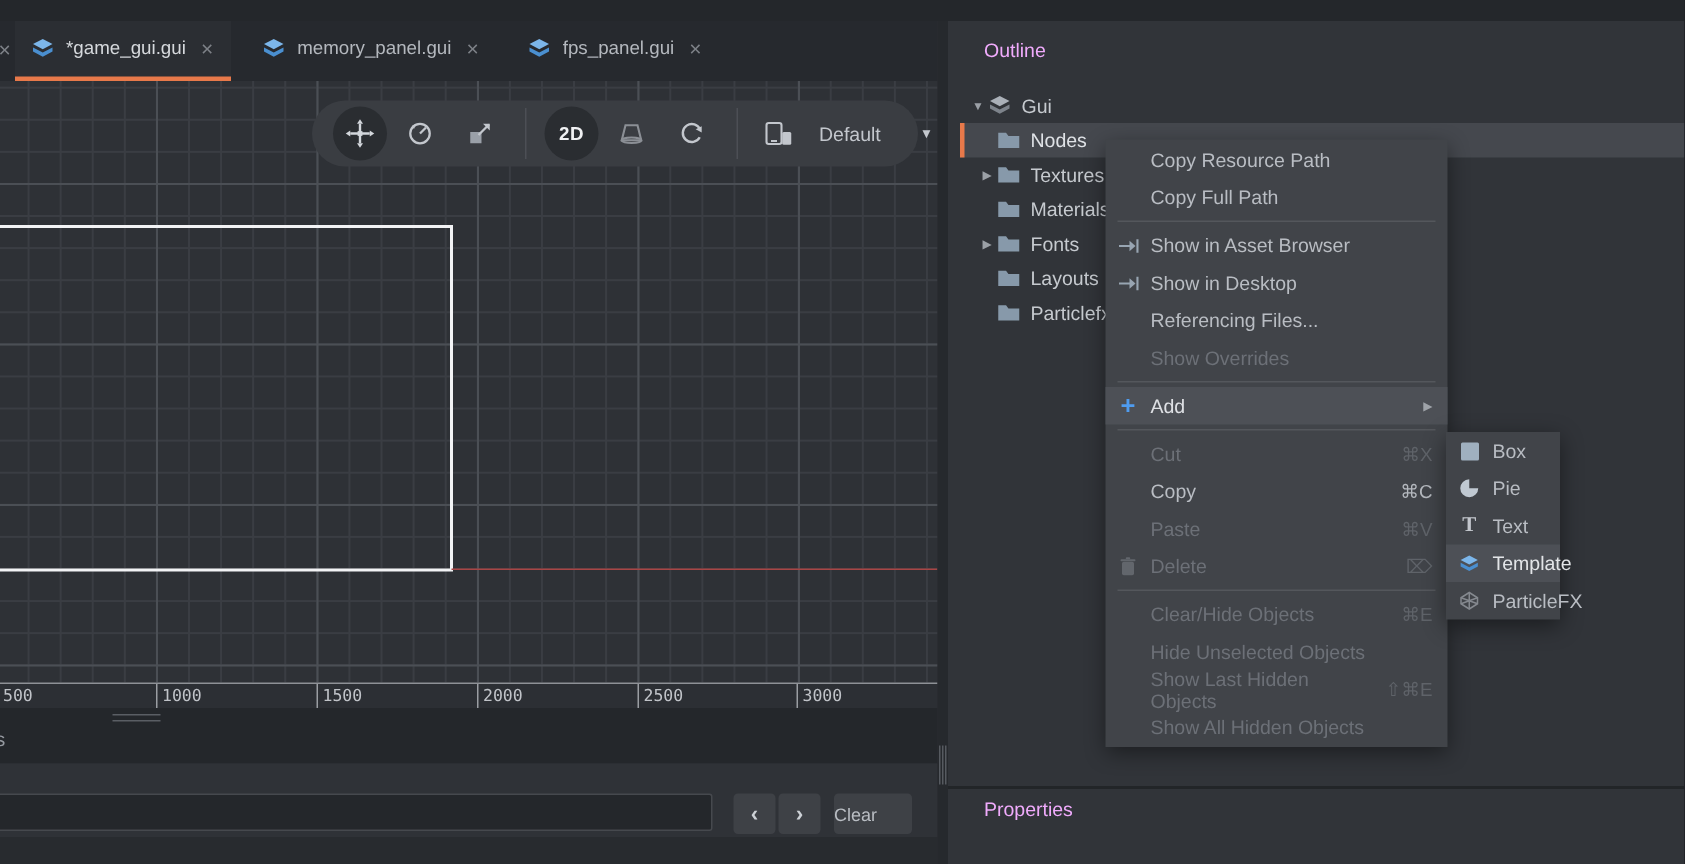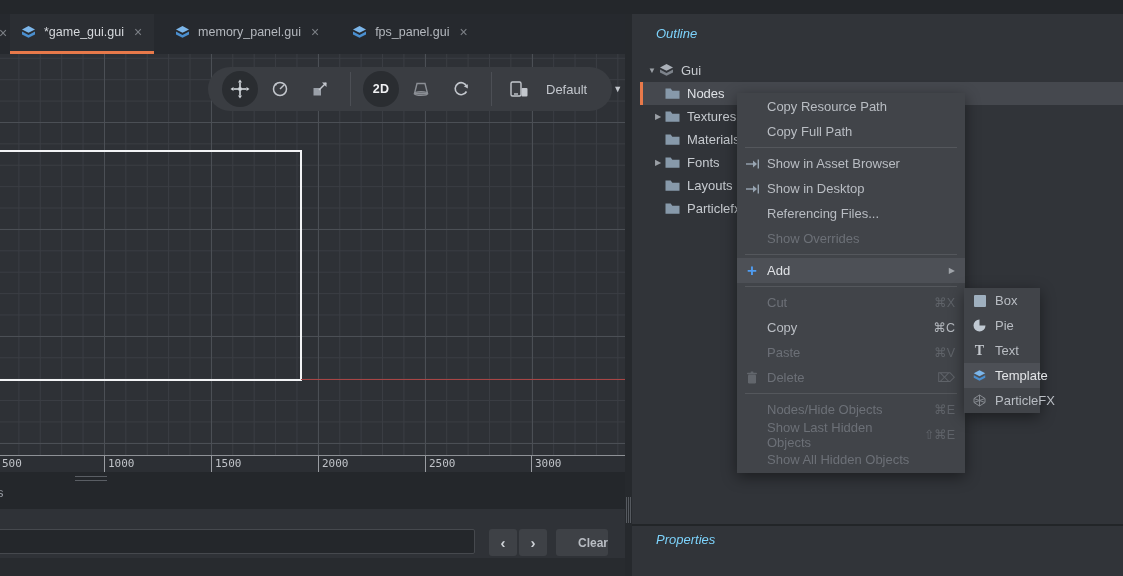--- a/index.html
+++ b/index.html
@@ -61,31 +61,31 @@
 
   .footer { position:absolute; left:0; top:509px; width:625px; height:49px; background:#2f3237; }
   .footer-bottom { position:absolute; left:0; top:558px; width:625px; height:18px; background:#282b2f; }
   .search-input { position:absolute; left:-6px; top:20px; width:481px; height:25px; background:#24272b;
     border:1px solid #46494e; border-radius:2px; color:#d2d5da; font-size:12px; padding:0 8px;
     font-family:inherit; outline:none; }
   .nav-btn { position:absolute; top:20px; width:28px; height:27px; background:#3e4146; border-radius:3px;
     display:flex; align-items:center; justify-content:center; color:#cdd1d6; font-size:15px; font-weight:bold; }
   .nav-prev { left:489px; } .nav-next { left:519px; }
   .clear-btn { position:absolute; left:556px; top:20px; width:52px; height:27px; background:#3e4146;
-    border-radius:3px; display:flex; align-items:center; justify-content:flex-end; color:#b9bdc3; font-size:12px;font-weight:bold; }
+    border-radius:3px; display:flex; align-items:center; justify-content:flex-start; color:#b9bdc3; font-size:12px; }
 
   
   .splitter { position:absolute; left:625px; top:14px; width:7px; height:562px; background:#26292d; }
   .splitter .grip { position:absolute; left:1px; top:483px; width:5px; height:26px;
     border-left:1px solid #565a60; border-right:1px solid #565a60; }
   .splitter .grip::after { content:""; position:absolute; left:1px; top:0; width:1px; height:100%; background:#565a60; }
 
   
   .right-panel { position:absolute; left:632px; top:14px; width:491px; height:562px; background:#313439; }
-  .panel-header { position:absolute; left:24px; color:#7dd3fc; font-size:13px;font-style:italic; }
+  .panel-header { position:absolute; left:24px; color:#f0abfc; font-size:13px; }
   .outline-title { top:12px; }
   .tree { position:absolute; left:0; top:45px; width:491px; }
   .tree-row { position:relative; height:23px; display:flex; align-items:center; color:#c6cacf; font-size:13px; }
   .tree-row.selected { background:#45484e; margin-left:8px; border-left:3px solid #e8794a; }
   .tree-row.selected .row-inner { margin-left:-11px; }
   .row-inner { display:flex; align-items:center; width:100%; }
   .expander { width:12px; text-align:center; font-size:8px; color:#9ba0a6; flex:0 0 auto; }
   .tree-icon { width:17px; height:15px; margin-right:6px; flex:0 0 auto; }
   .d0 .expander { margin-left:14px; }
   .d1 .row-inner { padding-left:32px; }
@@ -402,22 +402,25 @@
           <rect x="2" y="3.5" width="8" height="9" rx="1.2"></rect>
             <rect x="1" y="1.8" width="10" height="1.4" rx=".7"></rect>
             <rect x="4.5" y="0.5" width="3" height="1.4" rx=".7"></rect>
         </svg>
       </span>
       <span class="mi-label">Delete</span>
       <span class="shortcut">⌦</span>
     </div>
     <div class="menu-sep"></div>
     <div class="mi no-icon disabled">
-      <span class="mi-label">Nodes/Hide Objects</span>
+      <span class="mi-label">Clear/Hide Objects</span>
       <span class="shortcut">⌘E</span>
+    </div>
+    <div class="mi no-icon disabled">
+      <span class="mi-label">Hide Unselected Objects</span>
     </div>
     <div class="mi no-icon disabled">
       <span class="mi-label">Show Last Hidden Objects</span>
       <span class="shortcut">⇧⌘E</span>
     </div>
     <div class="mi no-icon disabled">
       <span class="mi-label">Show All Hidden Objects</span>
     </div>
   </div>
 

